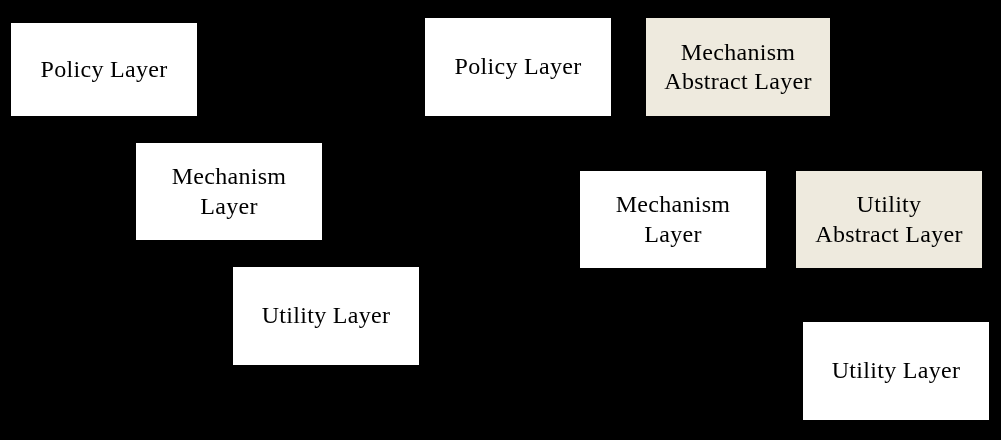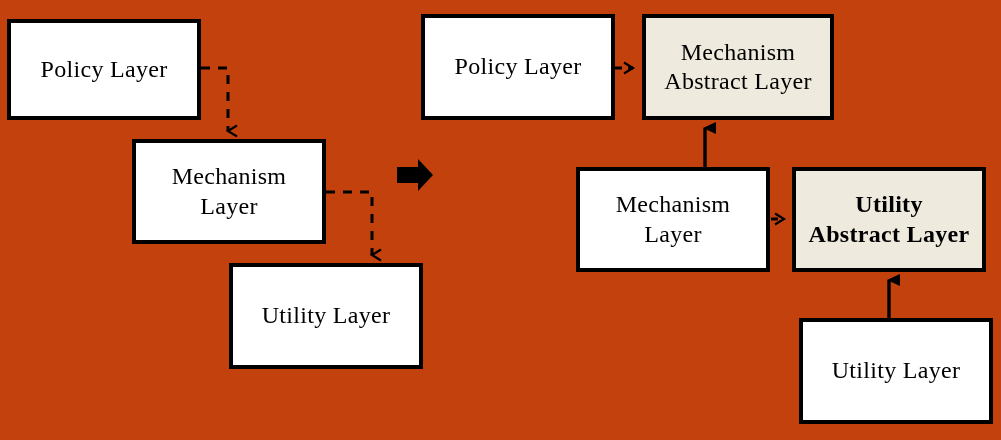--- a/index.html
+++ b/index.html
@@ -7,21 +7,21 @@
     padding: 0;
     background: #ffffff;
   }
   body {
     font-family: "Liberation Serif", "DejaVu Serif", serif;
   }
   #canvas {
     position: relative;
     width: 1001px;
     height: 440px;
-    background: #c2410c;
+    background: #000000;
     overflow: hidden;
   }
   .box {
     position: absolute;
     box-sizing: border-box;
     border: 4px solid #000000;
     background: #ffffff;
     display: flex;
     align-items: center;
     justify-content: center;
@@ -116,21 +116,21 @@
   <div class="box shaded" style="left:642px; top:14px; width:192px; height:106px;">
     <span class="label">Mechanism
 Abstract Layer</span>
   </div>
 
   <div class="box" style="left:576px; top:167px; width:194px; height:105px;">
     <span class="label">Mechanism
 Layer</span>
   </div>
 
-  <div class="box shaded" style="left:792px; top:167px; width:194px; height:105px;font-weight:bold;">
+  <div class="box shaded" style="left:792px; top:167px; width:194px; height:105px;">
     <span class="label">Utility
 Abstract Layer</span>
   </div>
 
   <div class="box" style="left:799px; top:318px; width:194px; height:106px;">
     <span class="label">Utility  Layer</span>
   </div>
 
 </div>
 

